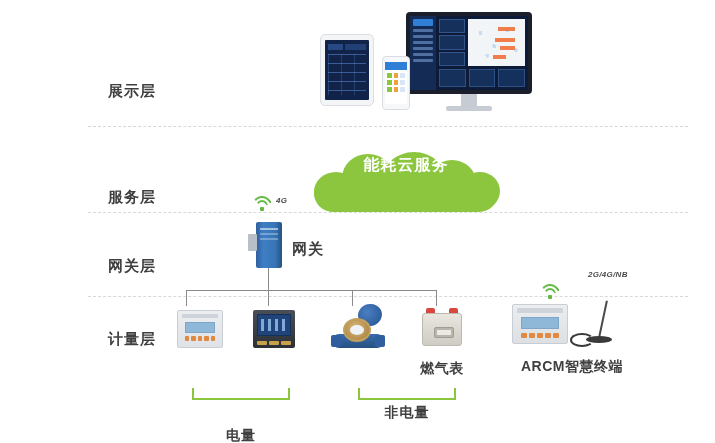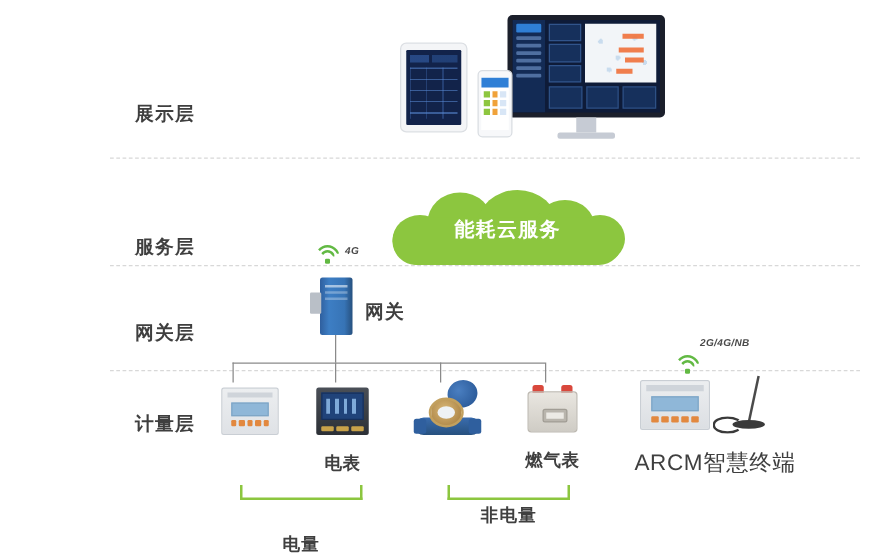--- a/index.html
+++ b/index.html
@@ -269,21 +269,20 @@
     height: 38px;
     background: #8cc63f;
     border-radius: 20px;
   }
   .cloud-text {
     position: absolute;
     inset: 0;
     display: flex;
     flex-direction: column;
     align-items: center;
-    justify-content: center;
     z-index: 2;
     padding-top: 4px;
     box-sizing: border-box;
   }
   .cloud-title {
     font-size: 16px;
     font-weight: 700;
     color: #ffffff;
     letter-spacing: 1px;
     line-height: 1.1;
@@ -616,22 +615,22 @@
   .antenna-cable {
     position: absolute;
     left: 78px; top: 33px;
     width: 20px; height: 10px;
     border: 2px solid #3a3a3a;
     border-radius: 50%;
     border-right-color: transparent;
   }
   .arcm-name {
     margin-top: 8px;
-    font-size: 18px;
-    font-weight: 400;
+    font-size: 14px;
+    font-weight: 700;
     color: #3f3f3f;
     letter-spacing: .5px;
     white-space: nowrap;
   }
   .wifi-icon.arcm-wifi { left: 540px; top: 284px; }
 
   
   .bracket {
     position: absolute;
     border: 2px solid #8cc63f;
@@ -775,21 +774,20 @@
   <div class="meter-img">
     <div class="panel">
       <div class="panel-lcd"></div>
       <div class="panel-btns">
           <i></i>
           <i></i>
           <i></i>
         </div>
     </div>
   </div>
-  <div class="meter-name">电表</div>
 </div>
 
 <div class="meter" style="left:310px; top:304px">
   <div class="meter-img">
     <div class="water">
       <div class="water-lid"></div>
       <div class="water-body"></div>
       <div class="water-dial"></div>
     </div>
   </div>
@@ -806,21 +804,21 @@
     </div>
   </div>
   <div class="meter-name">燃气表</div>
 </div>
 
 <div class="wifi-icon arcm-wifi">
   <span class="w3"></span>
     <span class="w2"></span>
     <span class="w1"></span>
 </div>
-<div class="net-label" style="left:560px; top:270px">2G/4G/NB</div>
+<div class="net-label" style="left:588px; top:270px">2G/4G/NB</div>
 
 <div class="arcm">
   <div class="arcm-stage">
     <div class="arcm-dev">
       <div class="arcm-lcd"></div>
       <div class="arcm-btns">
           <i></i>
           <i></i>
           <i></i>
           <i></i>

